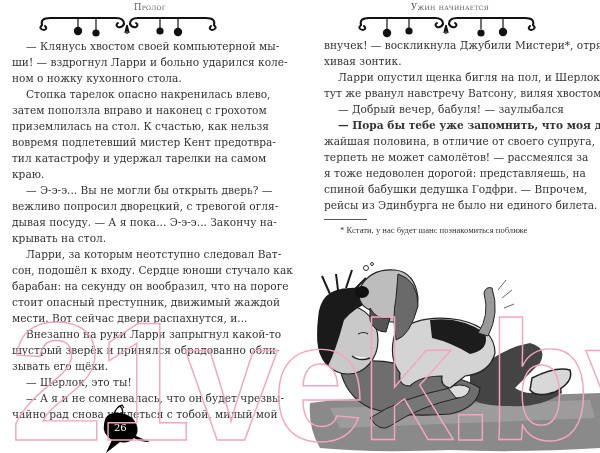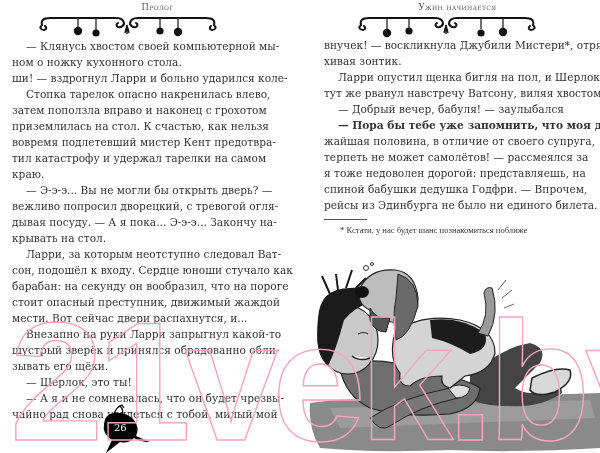--- a/index.html
+++ b/index.html
@@ -1,21 +1,21 @@
 <!DOCTYPE html>
 <html><head>
   <meta charset="utf-8">
   <style>
     html, body { margin: 0; padding: 0; background: #ffffff; }
     body {
       width: 600px; height: 453px; position: relative; overflow: hidden;
       font-family: "DejaVu Serif", "Liberation Serif", serif;
       color: #3a3a3a;
     }
-    .page { position: absolute; top: 0; height: 410px; padding-left: 15px; }
+    .page { position: absolute; top: 0; height: 410px; }
     .page-left { left: 0; width: 300px; }
     .page-right { left: 300px; width: 300px; }
 
     .running-head {
       position: absolute; top: 2px; left: 0; width: 100%;
       text-align: center; font-size: 8.5px; letter-spacing: 0.3px;
       font-variant: small-caps; color: #555;
     }
     .ornament { position: absolute; top: 12px; }
     .page-left .ornament { left: 28px; width: 196px; height: 26px; }
@@ -78,22 +78,22 @@
     <g fill="#111">
         <circle cx="50" cy="19" r="4.2"></circle>
         <circle cx="68" cy="21" r="3.6"></circle>
         <circle cx="132" cy="19" r="3.6"></circle>
         <circle cx="150" cy="20" r="4.2"></circle>
       </g>
   </svg>
 
   <div class="text-block" id="left-body">
       <span class="ln" style="text-indent: 14px;">— Клянусь хвостом своей компьютерной мы-</span>
+      <span class="ln">ши! — вздрогнул Ларри и больно ударился коле-</span>
       <span class="ln last">ном о ножку кухонного стола.</span>
-      <span class="ln">ши! — вздрогнул Ларри и больно ударился коле-</span>
       <span class="ln" style="text-indent: 14px;">Стопка тарелок опасно накренилась влево,</span>
       <span class="ln">затем поползла вправо и наконец с грохотом</span>
       <span class="ln">приземлилась на стол. К счастью, как нельзя</span>
       <span class="ln">вовремя подлетевший мистер Кент предотвра-</span>
       <span class="ln">тил катастрофу и удержал тарелки на самом</span>
       <span class="ln last">краю.</span>
       <span class="ln" style="text-indent: 14px;">— Э-э-э... Вы не могли бы открыть дверь? —</span>
       <span class="ln">вежливо попросил дворецкий, с тревогой огля-</span>
       <span class="ln">дывая посуду. — А я пока... Э-э-э... Закончу на-</span>
       <span class="ln last">крывать на стол.</span>

